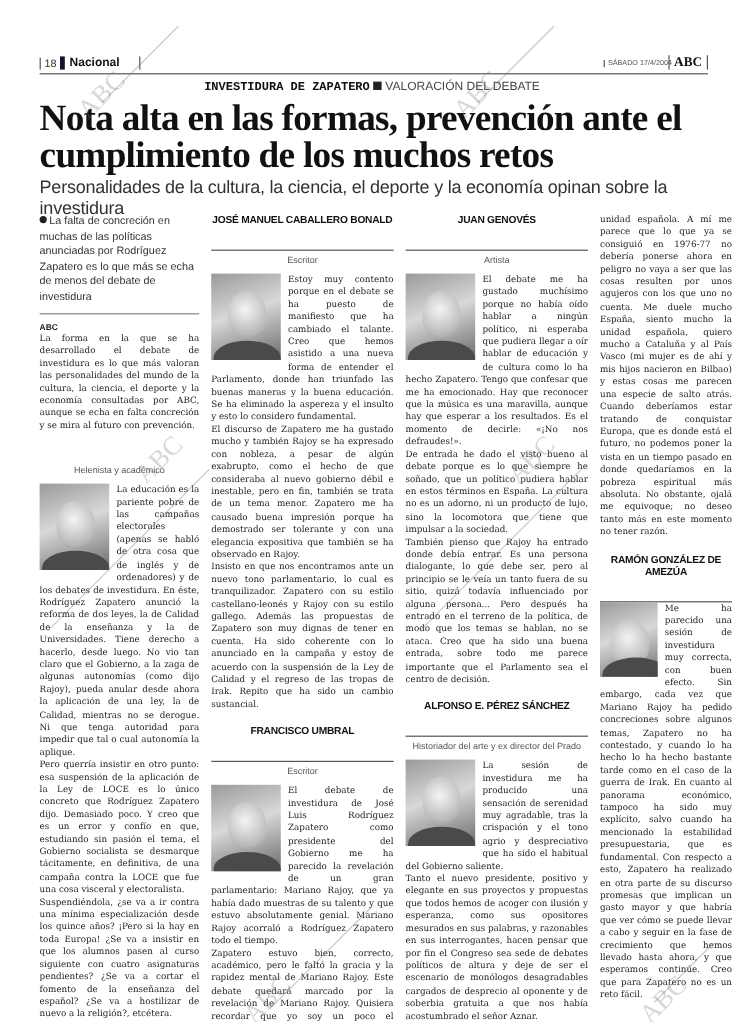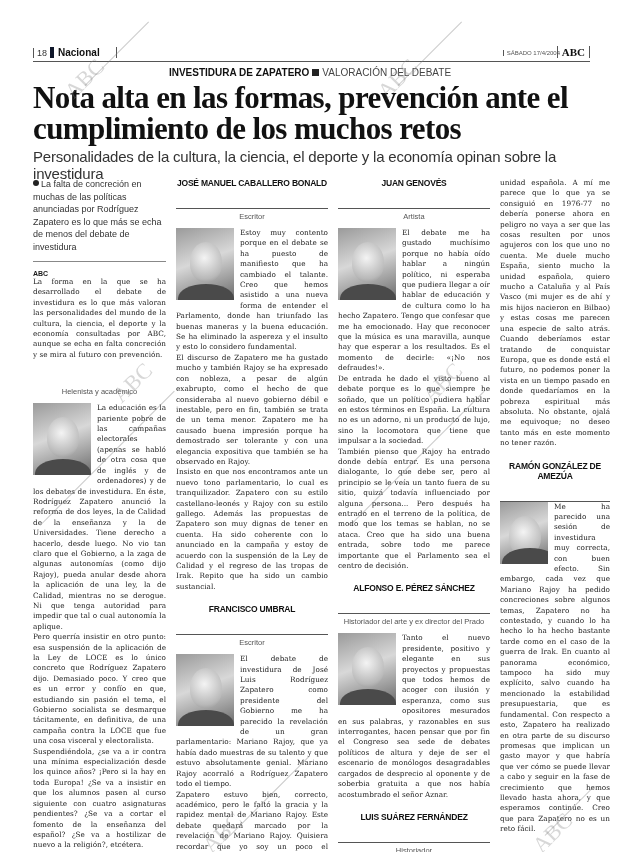--- a/index.html
+++ b/index.html
@@ -6,21 +6,21 @@
   html, body { width:620px; height:852px; background:#ffffff; overflow:hidden; }
   body { position:relative; font-family:"DejaVu Serif", serif; color:#1a1a1a; }
 
   .topbar { position:absolute; left:33px; top:48px; width:557px; height:14px; border-bottom:1px solid #555; }
   .pgnum { position:absolute; left:0; top:0; font:9px "Liberation Sans", sans-serif; color:#333; border-left:1px solid #555; padding-left:3px; }
   .section { position:absolute; left:17px; top:-1px; font:bold 10px "Liberation Sans", sans-serif; color:#111; border-left:4px solid #0f172a; padding-left:4px; padding-right:16px; border-right:1px solid #555; }
   .date { position:absolute; right:30px; top:2px; font:6px "Liberation Sans", sans-serif; color:#555; border-left:1px solid #555; padding-left:3px; }
   .paper { position:absolute; right:0; top:-2px; font:bold 11px "Liberation Serif", serif; color:#111; border-left:1px solid #555; border-right:1px solid #555; padding:0 4px; }
 
   .kicker { position:absolute; left:0; width:620px; top:67px; text-align:center; font:10px "Liberation Sans", sans-serif; color:#444; }
-  .kicker b { color:#111; font-weight:bold; }
+  .kicker b { color:#111; font-weight:bold;font-family:Liberation Mono, monospace; }
   .kicker .sq { display:inline-block; width:7px; height:7px; background:#222; margin:0 3px; vertical-align:0px; }
 
   .headline { position:absolute; left:33px; top:82px; width:570px; font:bold 31px "Liberation Serif", serif; line-height:31px; letter-spacing:-0.6px; color:#111; }
   .subhead { position:absolute; left:33px; top:148px; width:570px; font:15px "Liberation Sans", sans-serif; color:#333; letter-spacing:-0.2px; }
 
   .col { position:absolute; top:178px; }
   .body { font:7.3px "DejaVu Serif", serif; line-height:10.4px; text-align:justify; color:#222; }
   .body p { text-indent:0; }
 
   .lead { font:9px "Liberation Sans", sans-serif; line-height:12.5px; color:#333; padding-bottom:8px; border-bottom:1px solid #888; }
@@ -112,20 +112,21 @@
     <p>También pienso que Rajoy ha entrado donde debía entrar. Es una persona dialogante, lo que debe ser, pero al principio se le veía un tanto fuera de su sitio, quizá todavía influenciado por alguna persona... Pero después ha entrado en el terreno de la política, de modo que los temas se hablan, no se ataca. Creo que ha sido una buena entrada, sobre todo me parece importante que el Parlamento sea el centro de decisión.</p>
   </div>
   <div class="gap"></div>
   <div class="name">ALFONSO E. PÉREZ SÁNCHEZ</div>
   <div class="role">Historiador del arte y ex director del Prado</div>
   <div class="photo">
       <div class="face"></div>
       <div class="shoulders"></div>
     </div>
   <div class="body">
+    <p>La sesión de investidura me ha producido una sensación de serenidad muy agradable, tras la crispación y el tono agrio y despreciativo que ha sido el habitual del Gobierno saliente.</p>
     <p>Tanto el nuevo presidente, positivo y elegante en sus proyectos y propuestas que todos hemos de acoger con ilusión y esperanza, como sus opositores mesurados en sus palabras, y razonables en sus interrogantes, hacen pensar que por fin el Congreso sea sede de debates políticos de altura y deje de ser el escenario de monólogos desagradables cargados de desprecio al oponente y de soberbia gratuita a que nos había acostumbrado el señor Aznar.</p>
   </div>
   <div class="gap"></div>
   <div class="name">LUIS SUÁREZ FERNÁNDEZ</div>
   <div class="role">Historiador</div>
 
 </div>
 
 <div class="col" style="left:500px; width:110px;">
   <div class="body">unidad española. A mí me parece que lo que ya se consiguió en 1976-77 no debería ponerse ahora en peligro no vaya a ser que las cosas resulten por unos agujeros con los que uno no cuenta. Me duele mucho España, siento mucho la unidad española, quiero mucho a Cataluña y al País Vasco (mi mujer es de ahí y mis hijos nacieron en Bilbao) y estas cosas me parecen una especie de salto atrás. Cuando deberíamos estar tratando de conquistar Europa, que es donde está el futuro, no podemos poner la vista en un tiempo pasado en donde quedaríamos en la pobreza espiritual más absoluta. No obstante, ojalá me equivoque; no deseo tanto más en este momento no tener razón.</div>

